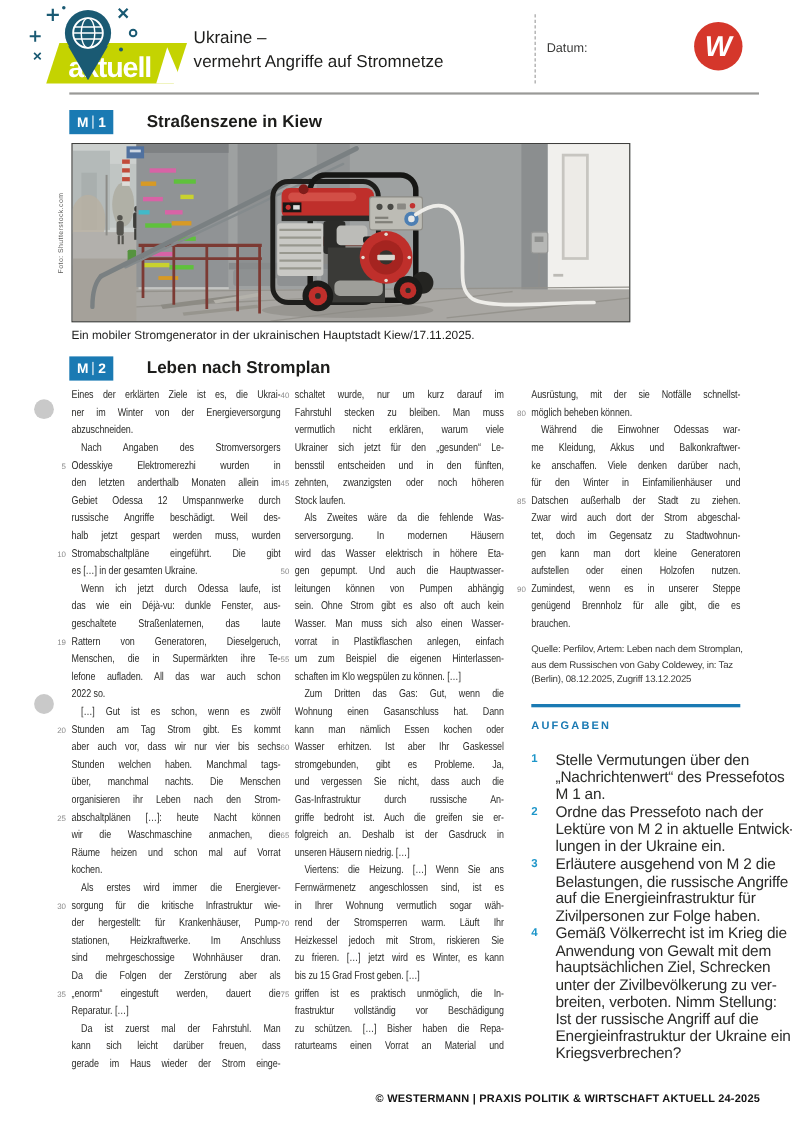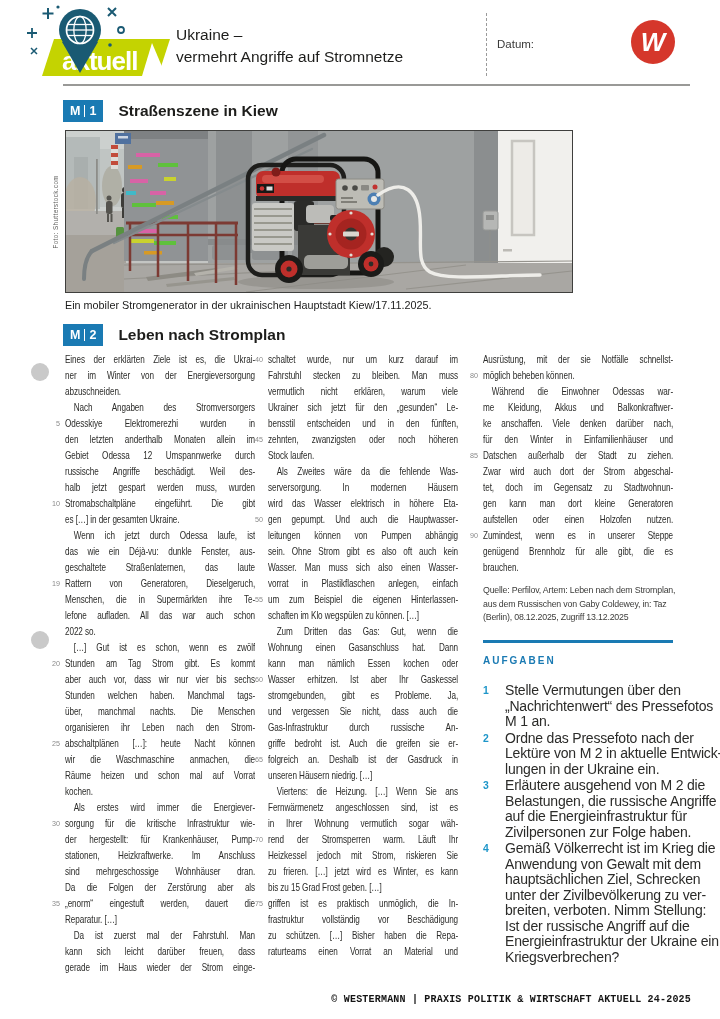--- a/index.html
+++ b/index.html
@@ -16,21 +16,21 @@
 
   
   .punch{position:absolute;left:31px;width:18px;height:18px;border-radius:50%;background:#c9c9c9;}
   .punch.p1{top:363px;} .punch.p2{top:631px;}
 
   
   .sec-row{position:absolute;left:63px;display:flex;align-items:center;}
   .sec-m1{top:100px;} .sec-m2{top:324px;}
   .mbadge{background:#1a7ab3;color:#fff;font-weight:bold;font-size:12.5px;padding:4px 7px;display:inline-flex;align-items:center;line-height:14px;}
   .mbadge .mdiv{display:inline-block;width:1px;height:12px;background:#ffffff;margin:0 4px;}
-  .sec-title{margin-left:15px;font-size:15.5px;font-weight:bold;color:#1d1d1b;}
+  .sec-title{margin-left:30px;font-size:15.5px;font-weight:bold;color:#1d1d1b;}
 
   
   .photo-frame{position:absolute;left:65px;top:130px;width:508px;height:163px;border:1.5px solid #3f3f3d;box-sizing:border-box;background:#c3c5c3;overflow:hidden;}
   .photo-frame svg{display:block;width:100%;height:100%;}
   .photo-credit{position:absolute;left:50px;top:131px;height:161px;width:11px;display:flex;align-items:center;justify-content:center;}
   .photo-credit span{writing-mode:vertical-rl;transform:rotate(180deg);font-size:6.3px;color:#5a5a58;letter-spacing:.4px;white-space:nowrap;}
   .photo-caption{position:absolute;left:65px;top:299px;font-size:10.8px;color:#1c1c1b;}
 
   
   .col{position:absolute;top:352px;width:215px;}
@@ -47,21 +47,21 @@
 
   
   .auf-divider{position:absolute;left:483px;top:640px;width:190px;height:2.5px;background:#1a7ab3;}
   .auf-title{position:absolute;left:483px;top:655px;font-size:10px;font-weight:bold;letter-spacing:2px;color:#1a7ab3;}
   #tasks{position:absolute;left:483px;top:683px;width:200px;}
   .task{position:relative;padding-left:22px;margin-bottom:1px;}
   .tnum{position:absolute;left:0;top:0;font-weight:bold;color:#1e96c9;font-size:10.4px;line-height:15.5px;}
   .tbody div{font-size:14px;letter-spacing:-0.2px;line-height:15.5px;color:#2b2b29;white-space:nowrap;}
 
   
-  .footer{position:absolute;right:29px;top:994px;font-size:10px;font-weight:bold;letter-spacing:0.2px;color:#141414;font-family:Liberation Mono, monospace;}
+  .footer{position:absolute;right:29px;top:994px;font-size:10px;font-weight:bold;letter-spacing:0.2px;color:#141414;}
 </style>
 </head>
 <body>
 
 <div id="page">
 
   <svg class="logo-svg" viewBox="0 0 152 82">
     <polygon points="34,36 150,36 138,73 22,73" fill="#c4d301"></polygon>
     <polygon points="132,40 146,73 122,73" fill="#ffffff"></polygon>
     <text x="42" y="67" font-size="26" font-weight="bold" fill="#ffffff" letter-spacing="-1" font-family="Liberation Sans, sans-serif">aktuell</text>

